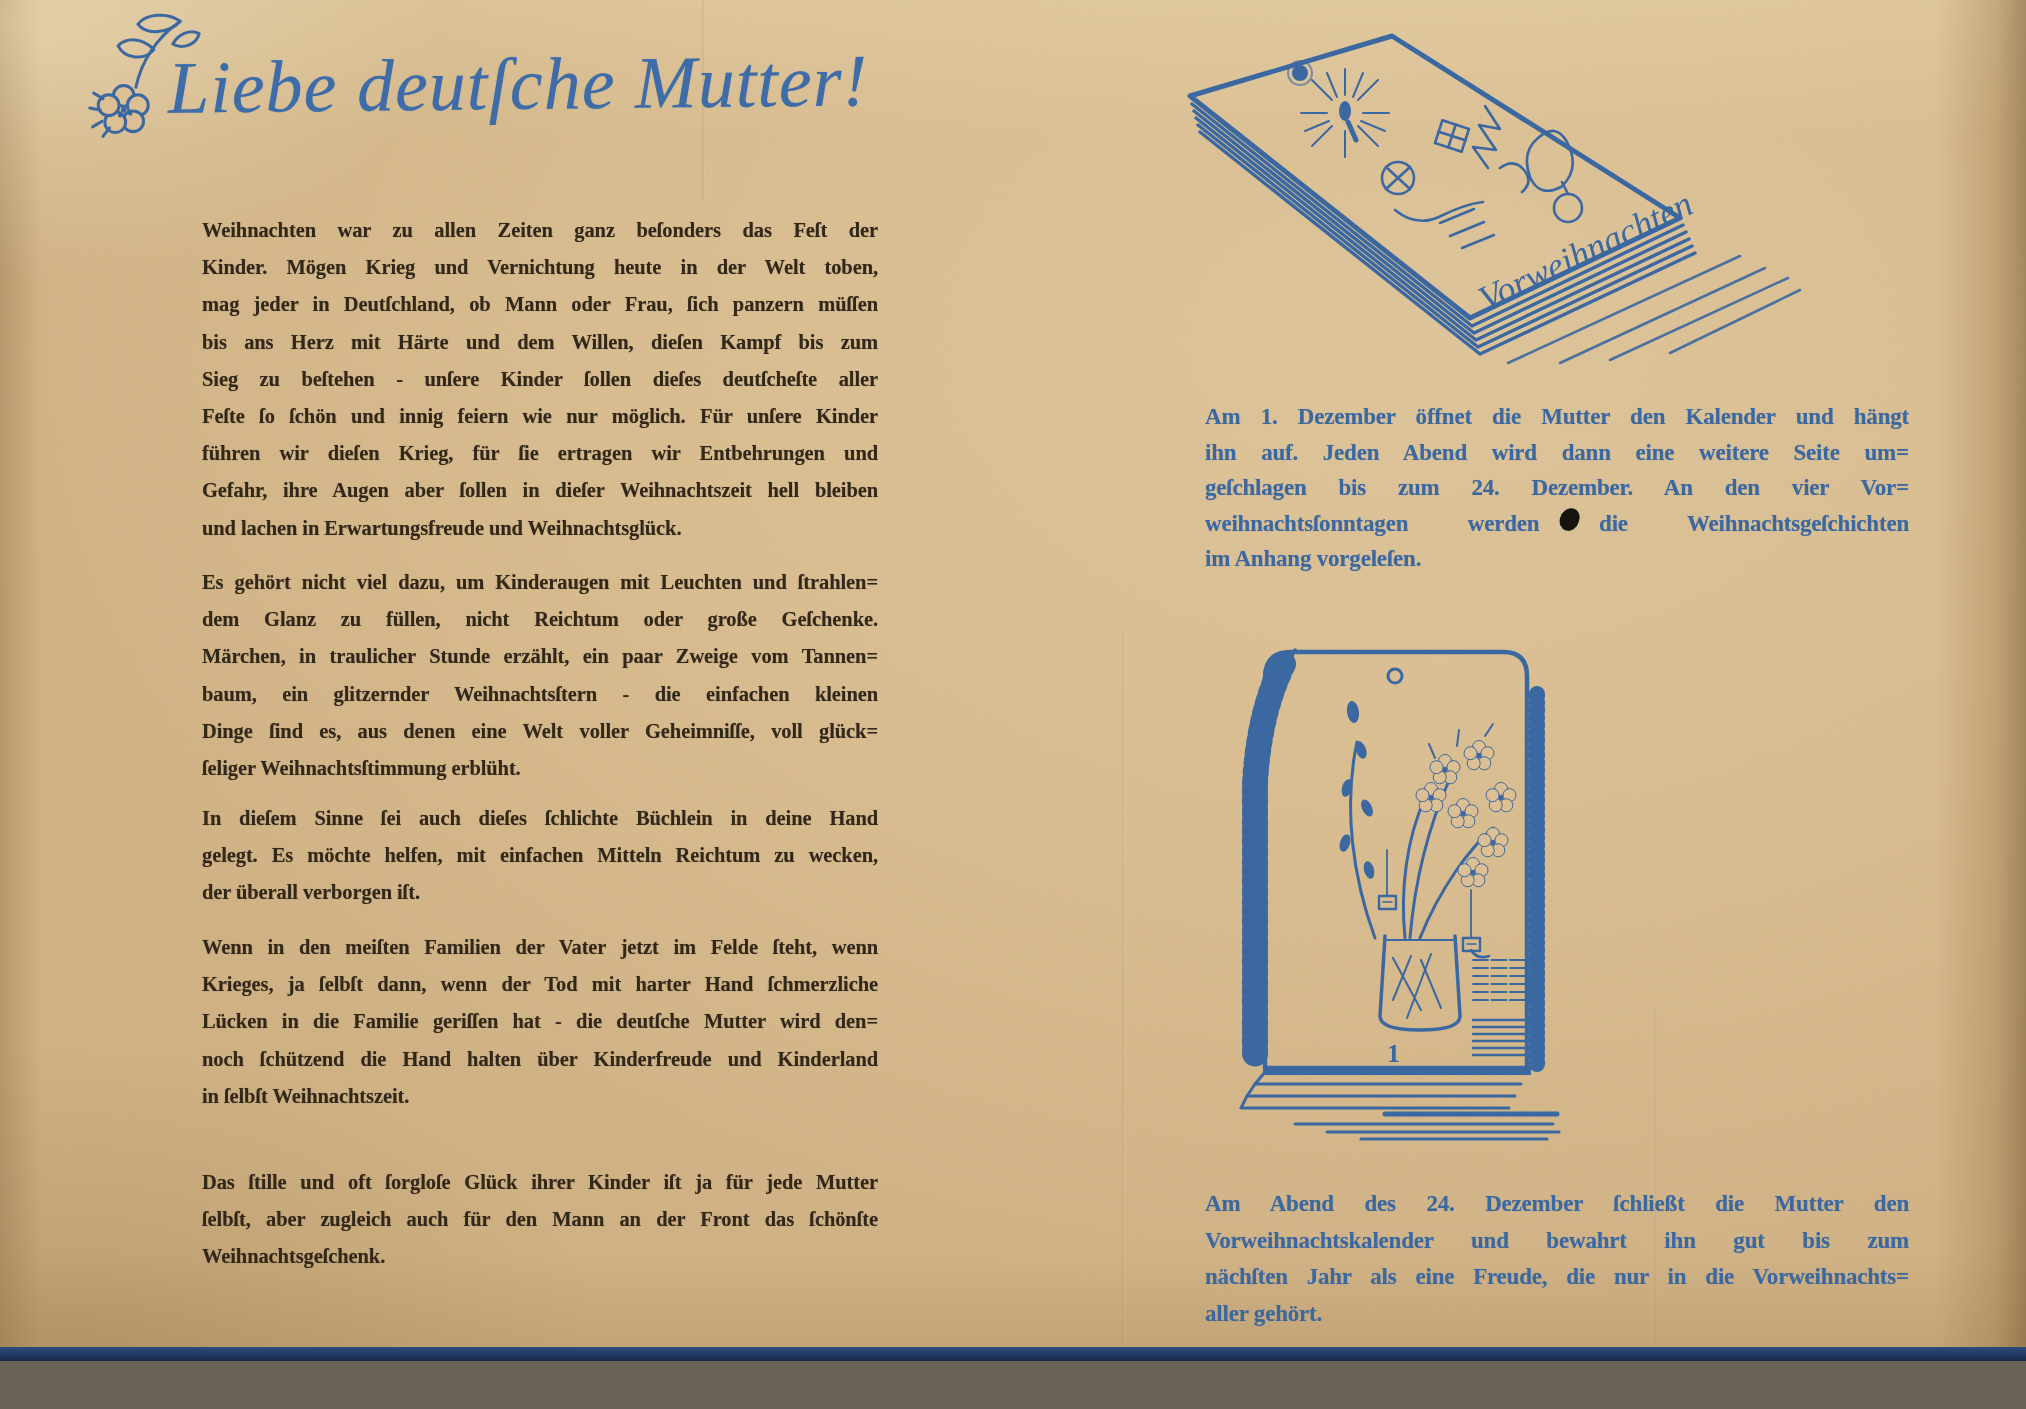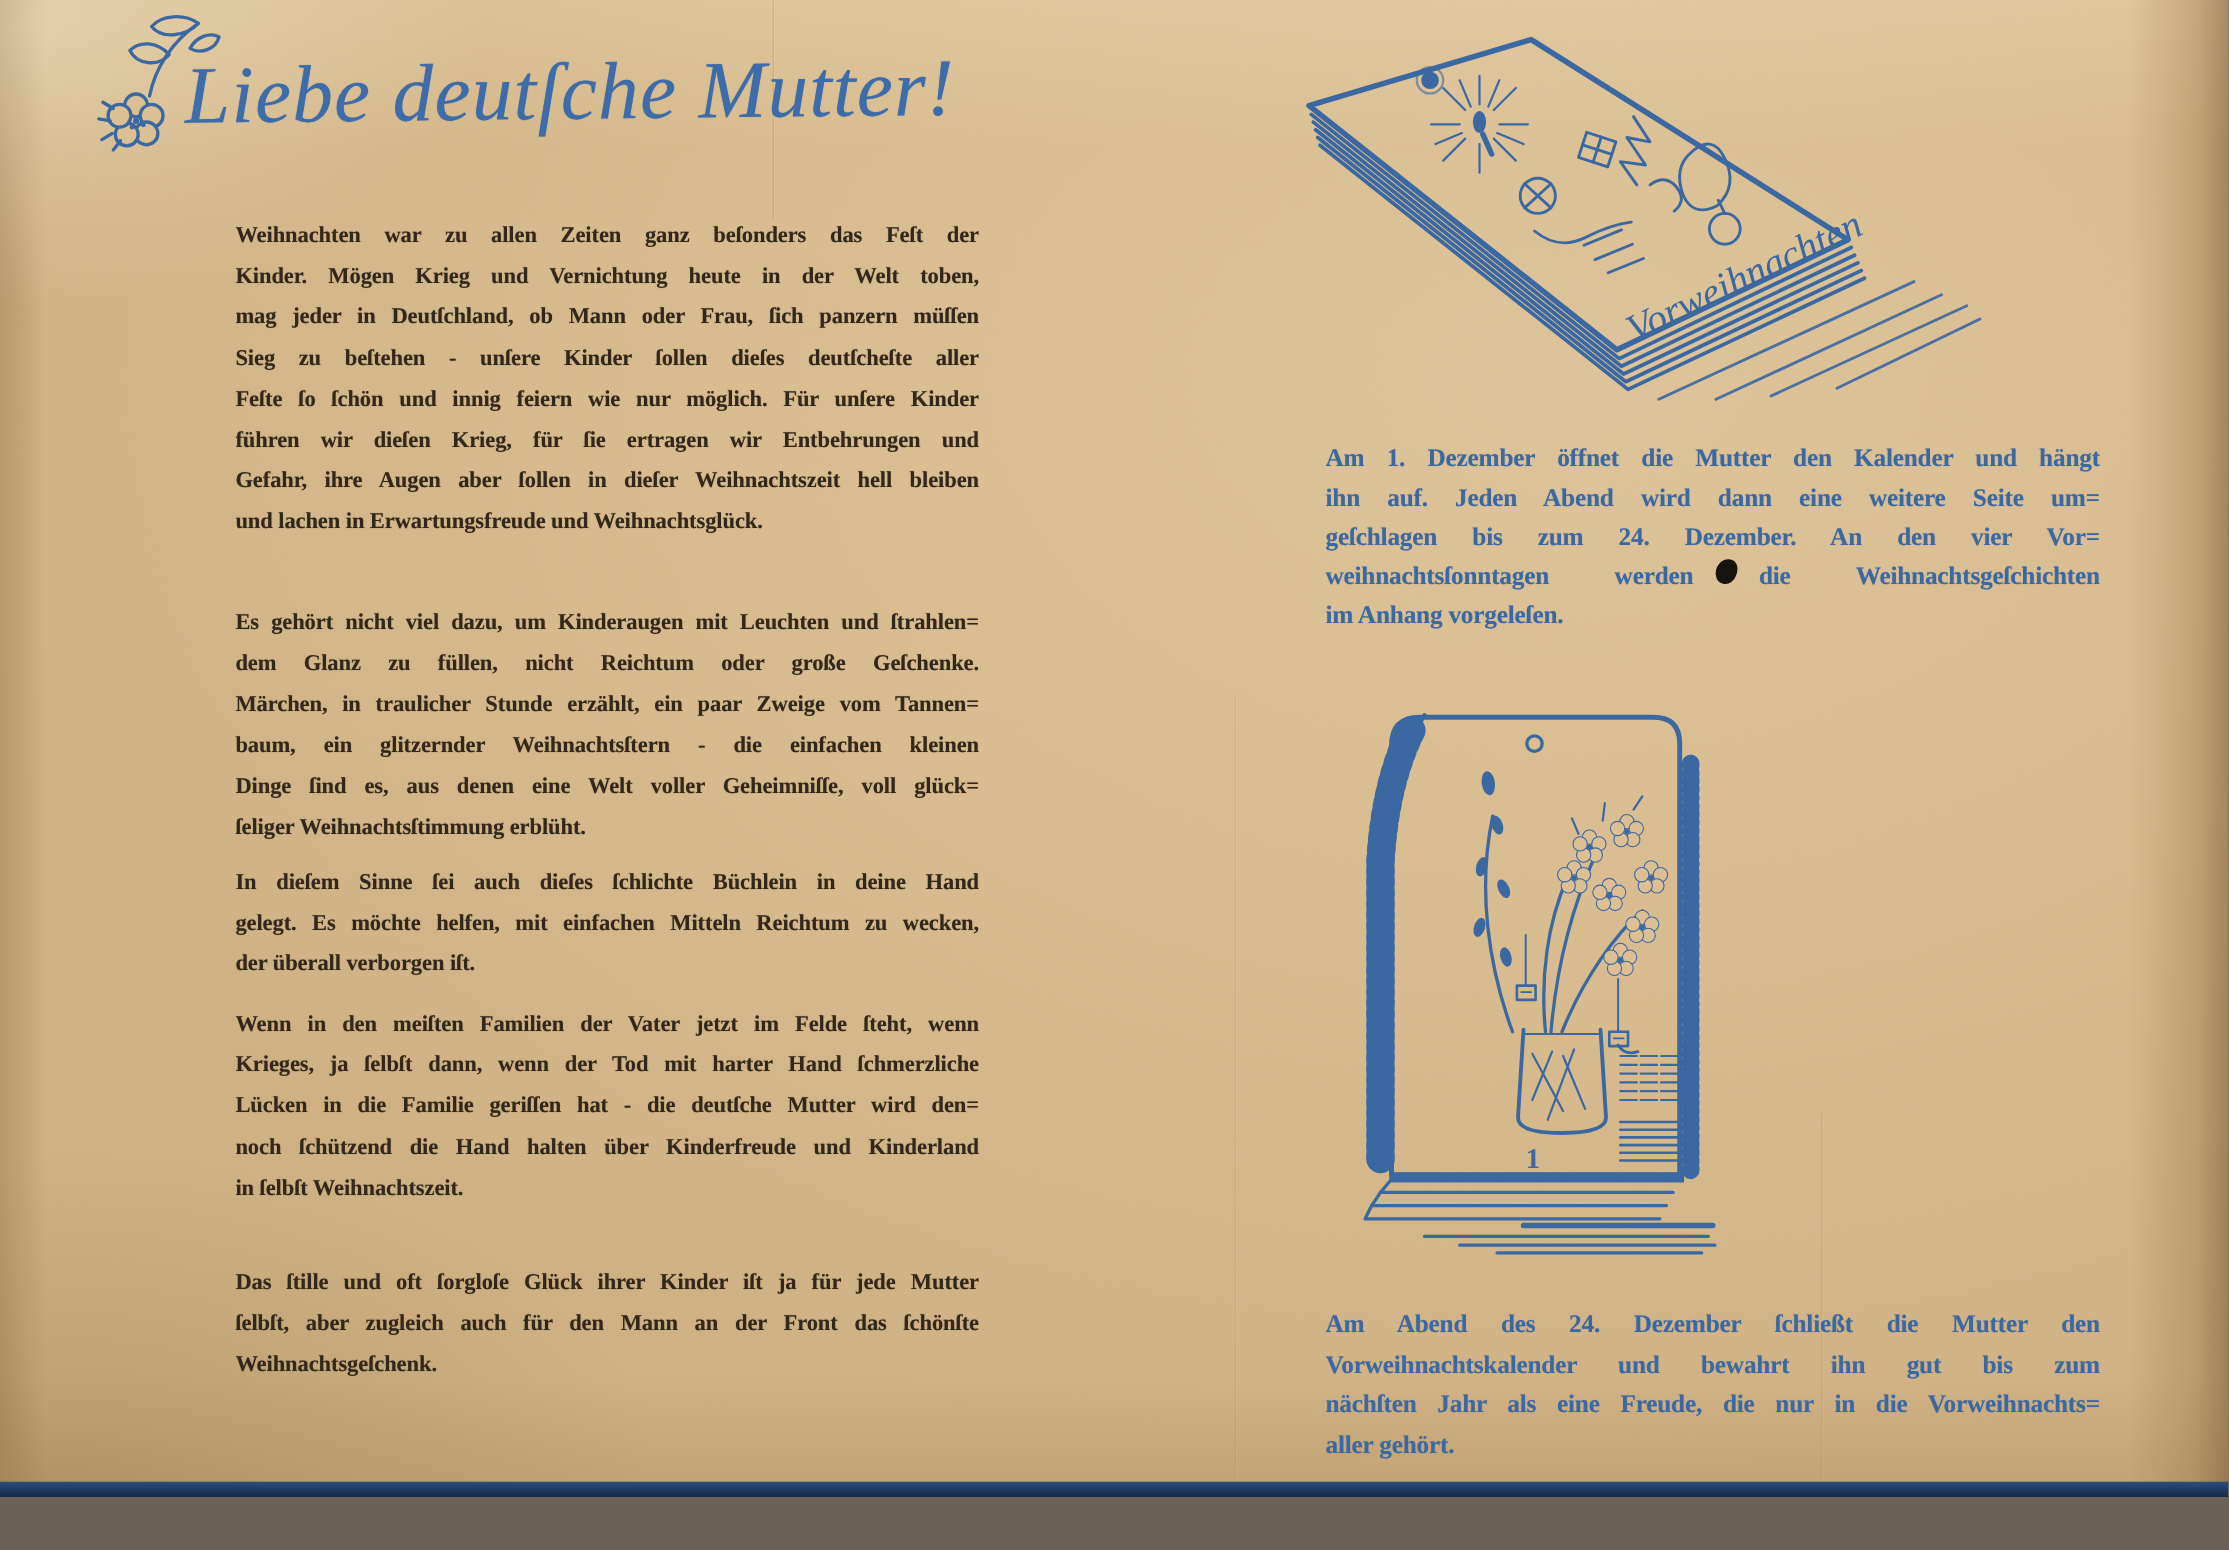--- a/index.html
+++ b/index.html
@@ -19,23 +19,23 @@
   .strip-bottom{position:absolute;left:0;bottom:0;width:2026px;height:14px;
     background:linear-gradient(180deg,#2c4d7c,#152档949 140%);
     background:linear-gradient(180deg,#2c4d7c,#16294a);}
   .title{
     position:absolute;left:168px;top:44px;margin:0;
     font:italic 400 74px/1.1 "Liberation Serif","DejaVu Serif",serif;
     color:#3d6ca8;letter-spacing:1px;transform:rotate(-.6deg);
     text-shadow:0 0 1px rgba(61,108,168,.55);
   }
   .ornament{position:absolute;left:86px;top:8px;}
-  .para{position:absolute;left:214px;width:676px;color:#32281a;
+  .para{position:absolute;left:202px;width:676px;color:#32281a;
     font:700 20.5px/37.2px "Liberation Serif","DejaVu Serif",serif;
-    letter-spacing:-.1px;text-shadow:0 0 1px rgba(50,40,25,.35);}
+    letter-spacing:-.1px;text-shadow:0 0 1px rgba(50,40,25,.35);margin-top:16px;}
   .ln{text-align:justify;text-align-last:justify;height:37.2px;overflow:hidden;}
   .ln.last{text-align-last:left;}
   .cap{position:absolute;left:1205px;width:704px;color:#3b68a1;
     font:700 23px/35.5px "Liberation Serif","DejaVu Serif",serif;
     letter-spacing:-.2px;text-shadow:0 0 1px rgba(59,104,161,.4);}
   .cap2{line-height:36.5px;}
   .cln{text-align:justify;text-align-last:justify;overflow:hidden;}
   .cap .cln{height:35.5px;} .cap2 .cln{height:36.5px;}
   .cln.last{text-align-last:left;}
   .blot{position:absolute;left:1560px;top:508px;width:19px;height:23px;border-radius:60% 45% 55% 50%;
@@ -79,20 +79,21 @@
       <path class="s" d="M8,88 L18,94 M4,104 L15,106 M7,124 L17,118 M18,134 L25,125"></path>
     </g>
   </svg>
 
   <h1 class="title">Liebe deutſche Mutter!</h1>
 
   <section class="para" style="top:196px">
     <div class="ln">Weihnachten war zu allen Zeiten ganz beſonders das Feſt der</div>
     <div class="ln">Kinder. Mögen Krieg und Vernichtung heute in der Welt toben,</div>
     <div class="ln">mag jeder in Deutſchland, ob Mann oder Frau, ſich panzern müſſen</div>
+    <div class="ln">bis ans Herz mit Härte und dem Willen, dieſen Kampf bis zum</div>
     <div class="ln">Sieg zu beſtehen - unſere Kinder ſollen dieſes deutſcheſte aller</div>
     <div class="ln">Feſte ſo ſchön und innig feiern wie nur möglich. Für unſere Kinder</div>
     <div class="ln">führen wir dieſen Krieg, für ſie ertragen wir Entbehrungen und</div>
     <div class="ln">Gefahr, ihre Augen aber ſollen in dieſer Weihnachtszeit hell bleiben</div>
     <div class="ln last">und lachen in Erwartungsfreude und Weihnachtsglück.</div>
   </section>
 
   <section class="para" style="top:548px">
     <div class="ln">Es gehört nicht viel dazu, um Kinderaugen mit Leuchten und ſtrahlen=</div>
     <div class="ln">dem Glanz zu füllen, nicht Reichtum oder große Geſchenke.</div>

